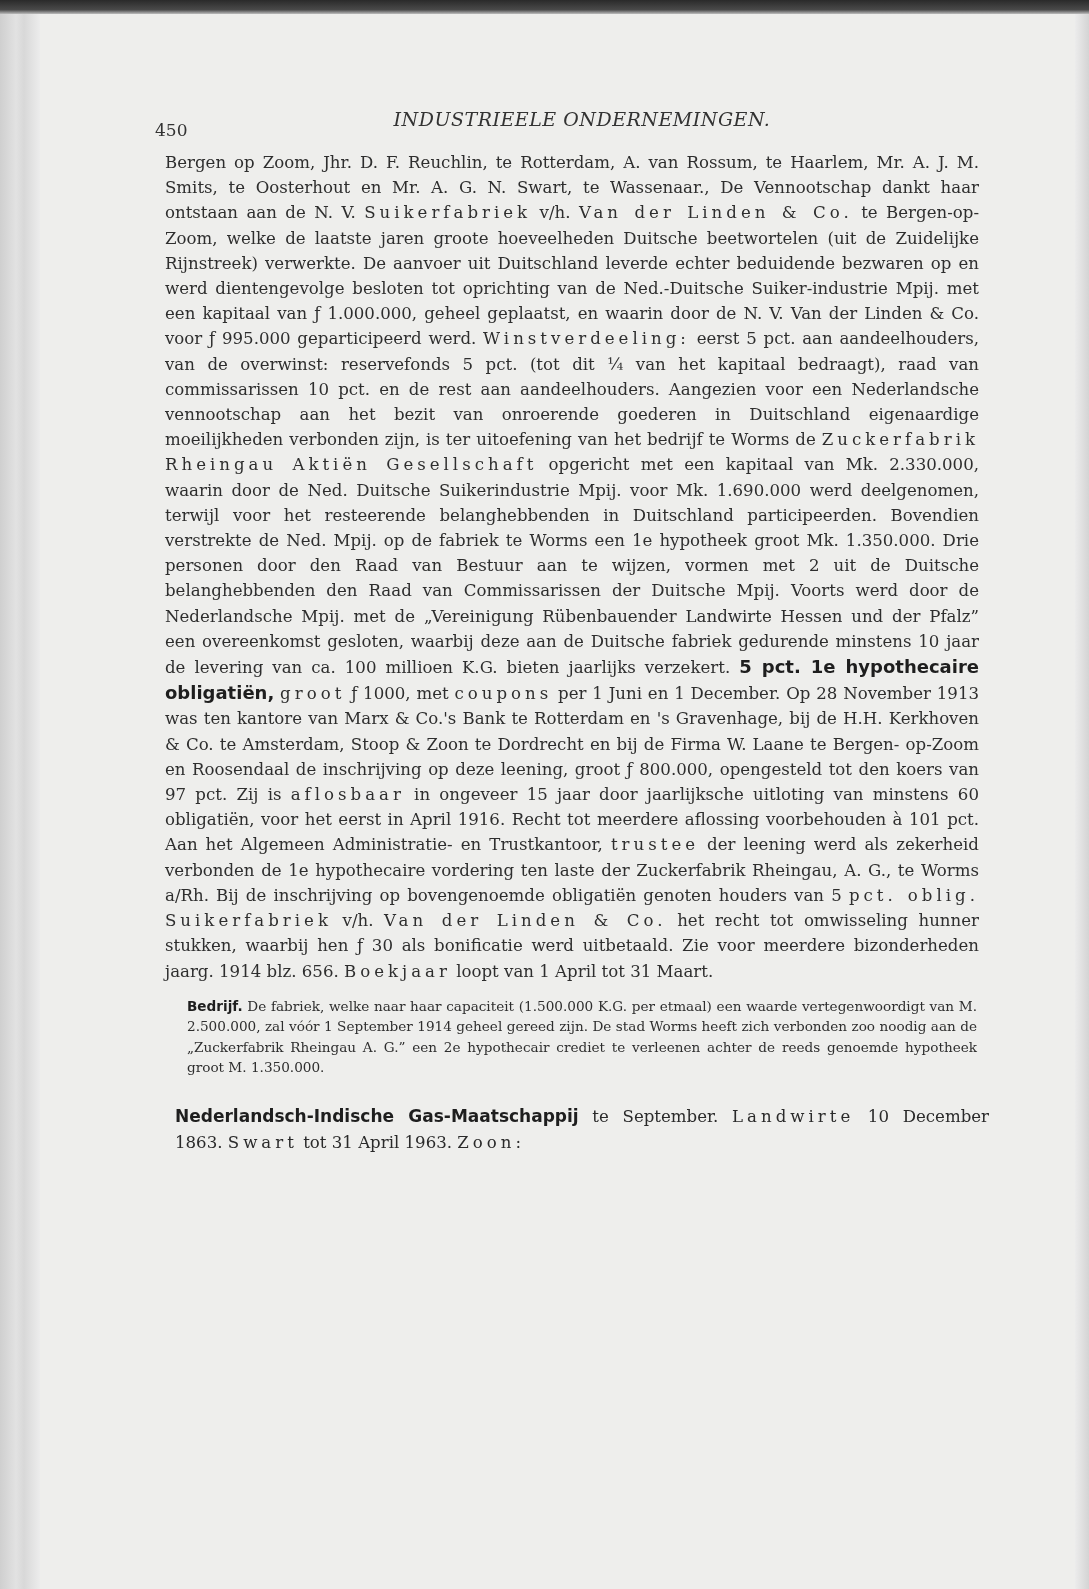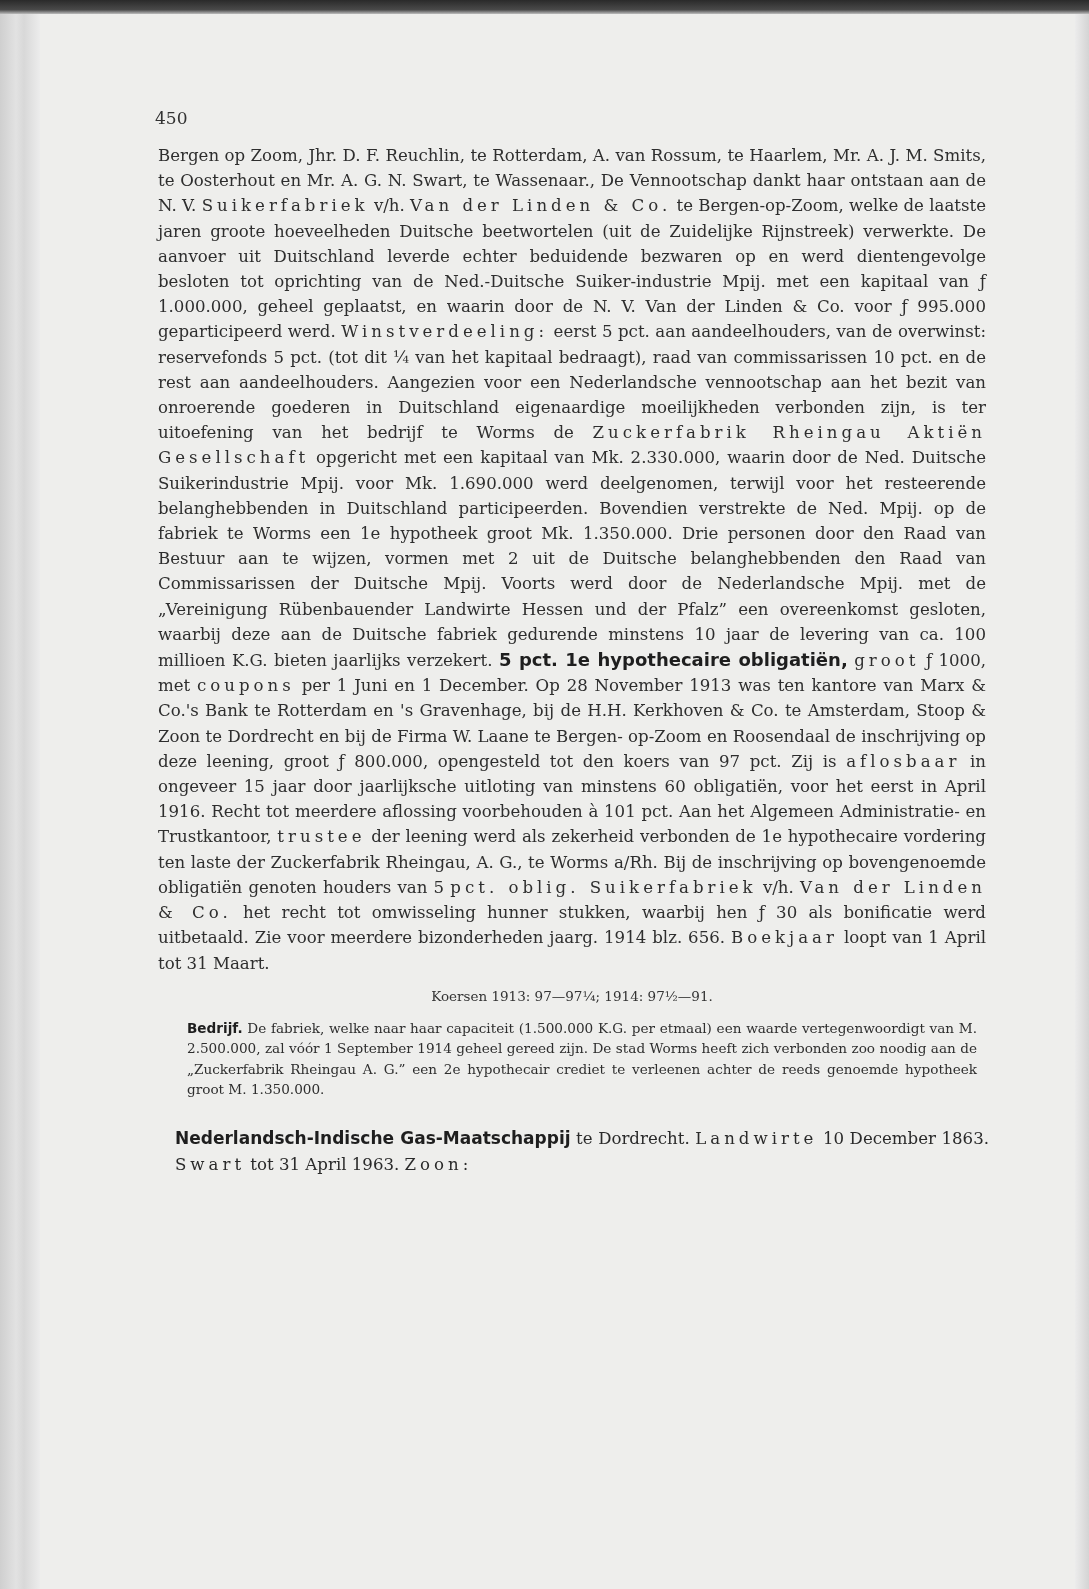--- a/index.html
+++ b/index.html
@@ -22,30 +22,30 @@
     position: absolute; right: 0; top: 14px; width: 14px; height: 1575px;
     background: linear-gradient(90deg, #ececec, #d4d4d4);
   }
   .page {
     position: absolute; left: 155px; top: 100px; width: 834px;
   }
   .header {
     position: relative; height: 40px;
   }
   .page-number {
-    position: absolute; left: 0; top: 8px; font-size: 17px; color: #333;
+    position: absolute; left: 0; top: 20px; font-size: 17px; color: #333;
   }
   .running-title {
     position: absolute; left: 0; right: 0; top: 8px; text-align: center;
     font-style: italic; font-size: 19px; letter-spacing: 0.5px; color: #333;
     padding-left: 20px;
   }
   .para {
     font-size: 16.6px; line-height: 25.2px; text-align: justify;
-    margin: 3px; color: #2e2e2e;
+    margin: 10px; color: #2e2e2e;
   }
   .sp { letter-spacing: 4px; }
   .bold-sans {
     font-family: "DejaVu Sans", "Liberation Sans", sans-serif; font-weight: bold;
     font-size: 18px; color: #1e1e1e;
   }
   .koersen {
     text-align: center; font-size: 13.5px; margin: 12px 0 14px 0; color: #333;
   }
   .small {
@@ -61,22 +61,22 @@
 </head>
 <body>
 
 <div class="topbar"></div>
 <div class="gutter"></div>
 <div class="rightedge"></div>
 
 <div class="page">
   <div class="header">
     <span class="page-number">450</span>
+    <div class="running-title">INDUSTRIEELE ONDERNEMINGEN.</div>
   </div>
 
   <p class="para"><span>Bergen op Zoom, Jhr. D. F. Reuchlin, te Rotterdam, A. van Rossum, te Haarlem, Mr. A. J. M. Smits, te Oosterhout en Mr. A. G. N. Swart, te Wassenaar., De Vennootschap dankt haar ontstaan aan de N. V. </span><span class="sp">Suikerfabriek</span><span> v/h. </span><span class="sp">Van der Linden &amp; Co.</span><span> te Bergen-op-Zoom, welke de laatste jaren groote hoeveelheden Duitsche beetwortelen (uit de Zuidelijke Rijnstreek) verwerkte. De aanvoer uit Duitschland leverde echter beduidende bezwaren op en werd dientengevolge besloten tot oprichting van de Ned.-Duitsche Suiker-industrie Mpij. met een kapitaal van ƒ 1.000.000, geheel geplaatst, en waarin door de N. V. Van der Linden &amp; Co. voor ƒ 995.000 geparticipeerd werd. </span><span class="sp">Winstverdeeling:</span><span> eerst 5 pct. aan aandeelhouders, van de overwinst: reservefonds 5 pct. (tot dit ¼ van het kapitaal bedraagt), raad van commissarissen 10 pct. en de rest aan aandeelhouders. Aangezien voor een Nederlandsche vennootschap aan het bezit van onroerende goederen in Duitschland eigenaardige moeilijkheden verbonden zijn, is ter uitoefening van het bedrijf te Worms de </span><span class="sp">Zuckerfabrik Rheingau Aktiën Gesellschaft</span><span> opgericht met een kapitaal van Mk. 2.330.000, waarin door de Ned. Duitsche Suikerindustrie Mpij. voor Mk. 1.690.000 werd deelgenomen, terwijl voor het resteerende belanghebbenden in Duitschland participeerden. Bovendien verstrekte de Ned. Mpij. op de fabriek te Worms een 1e hypotheek groot Mk. 1.350.000. Drie personen door den Raad van Bestuur aan te wijzen, vormen met 2 uit de Duitsche belanghebbenden den Raad van Commissarissen der Duitsche Mpij. Voorts werd door de Nederlandsche Mpij. met de „Vereinigung Rübenbauender Landwirte Hessen und der Pfalz” een overeenkomst gesloten, waarbij deze aan de Duitsche fabriek gedurende minstens 10 jaar de levering van ca. 100 millioen K.G. bieten jaarlijks verzekert. </span><span class="bold-sans">5 pct. 1e hypothecaire obligatiën,</span><span> </span><span class="sp">groot</span><span> ƒ 1000, met </span><span class="sp">coupons</span><span> per 1 Juni en 1 December. Op 28 November 1913 was ten kantore van Marx &amp; Co.'s Bank te Rotterdam en 's Gravenhage, bij de H.H. Kerkhoven &amp; Co. te Amsterdam, Stoop &amp; Zoon te Dordrecht en bij de Firma W. Laane te Bergen- op-Zoom en Roosendaal de inschrijving op deze leening, groot ƒ 800.000, opengesteld tot den koers van 97 pct. Zij is </span><span class="sp">aflosbaar</span><span> in ongeveer 15 jaar door jaarlijksche uitloting van minstens 60 obligatiën, voor het eerst in April 1916. Recht tot meerdere aflossing voorbehouden à 101 pct. Aan het Algemeen Administratie- en Trustkantoor, </span><span class="sp">trustee</span><span> der leening werd als zekerheid verbonden de 1e hypothecaire vordering ten laste der Zuckerfabrik Rheingau, A. G., te Worms a/Rh. Bij de inschrijving op bovengenoemde obligatiën genoten houders van 5 </span><span class="sp">pct. oblig. Suikerfabriek</span><span> v/h. </span><span class="sp">Van der Linden &amp; Co.</span><span> het recht tot omwisseling hunner stukken, waarbij hen ƒ 30 als bonificatie werd uitbetaald. Zie voor meerdere bizonderheden jaarg. 1914 blz. 656. </span><span class="sp">Boekjaar</span><span> loopt van 1 April tot 31 Maart.</span></p>
 
-  <p class="koersen">Koersen 1913: 97—97¼; 1914: 97½—91.</p>
 
   <p class="small indent"><span class="bold-sans">Bedrijf.</span><span> De fabriek, welke naar haar capaciteit (1.500.000 K.G. per etmaal) een waarde vertegenwoordigt van M. 2.500.000, zal vóór 1 September 1914 geheel gereed zijn. De stad Worms heeft zich verbonden zoo noodig aan de „Zuckerfabrik Rheingau A. G.” een 2e hypothecair crediet te verleenen achter de reeds genoemde hypotheek groot M. 1.350.000.</span></p>
 
-  <p class="company indent"><span class="bold-sans">Nederlandsch-Indische Gas-Maatschappij</span><span> te Dordrecht. </span><span class="sp">Landwirte</span><span> 10 December 1863. </span><span class="sp">Swart</span><span> tot 31 April 1963. </span><span class="sp">Zoon:</span></p>
+  <p class="company indent"><span class="bold-sans">Nederlandsch-Indische Gas-Maatschappij</span><span> te September. </span><span class="sp">Landwirte</span><span> 10 December 1863. </span><span class="sp">Swart</span><span> tot 31 April 1963. </span><span class="sp">Zoon:</span></p>
 </div>
 
 </body></html>

